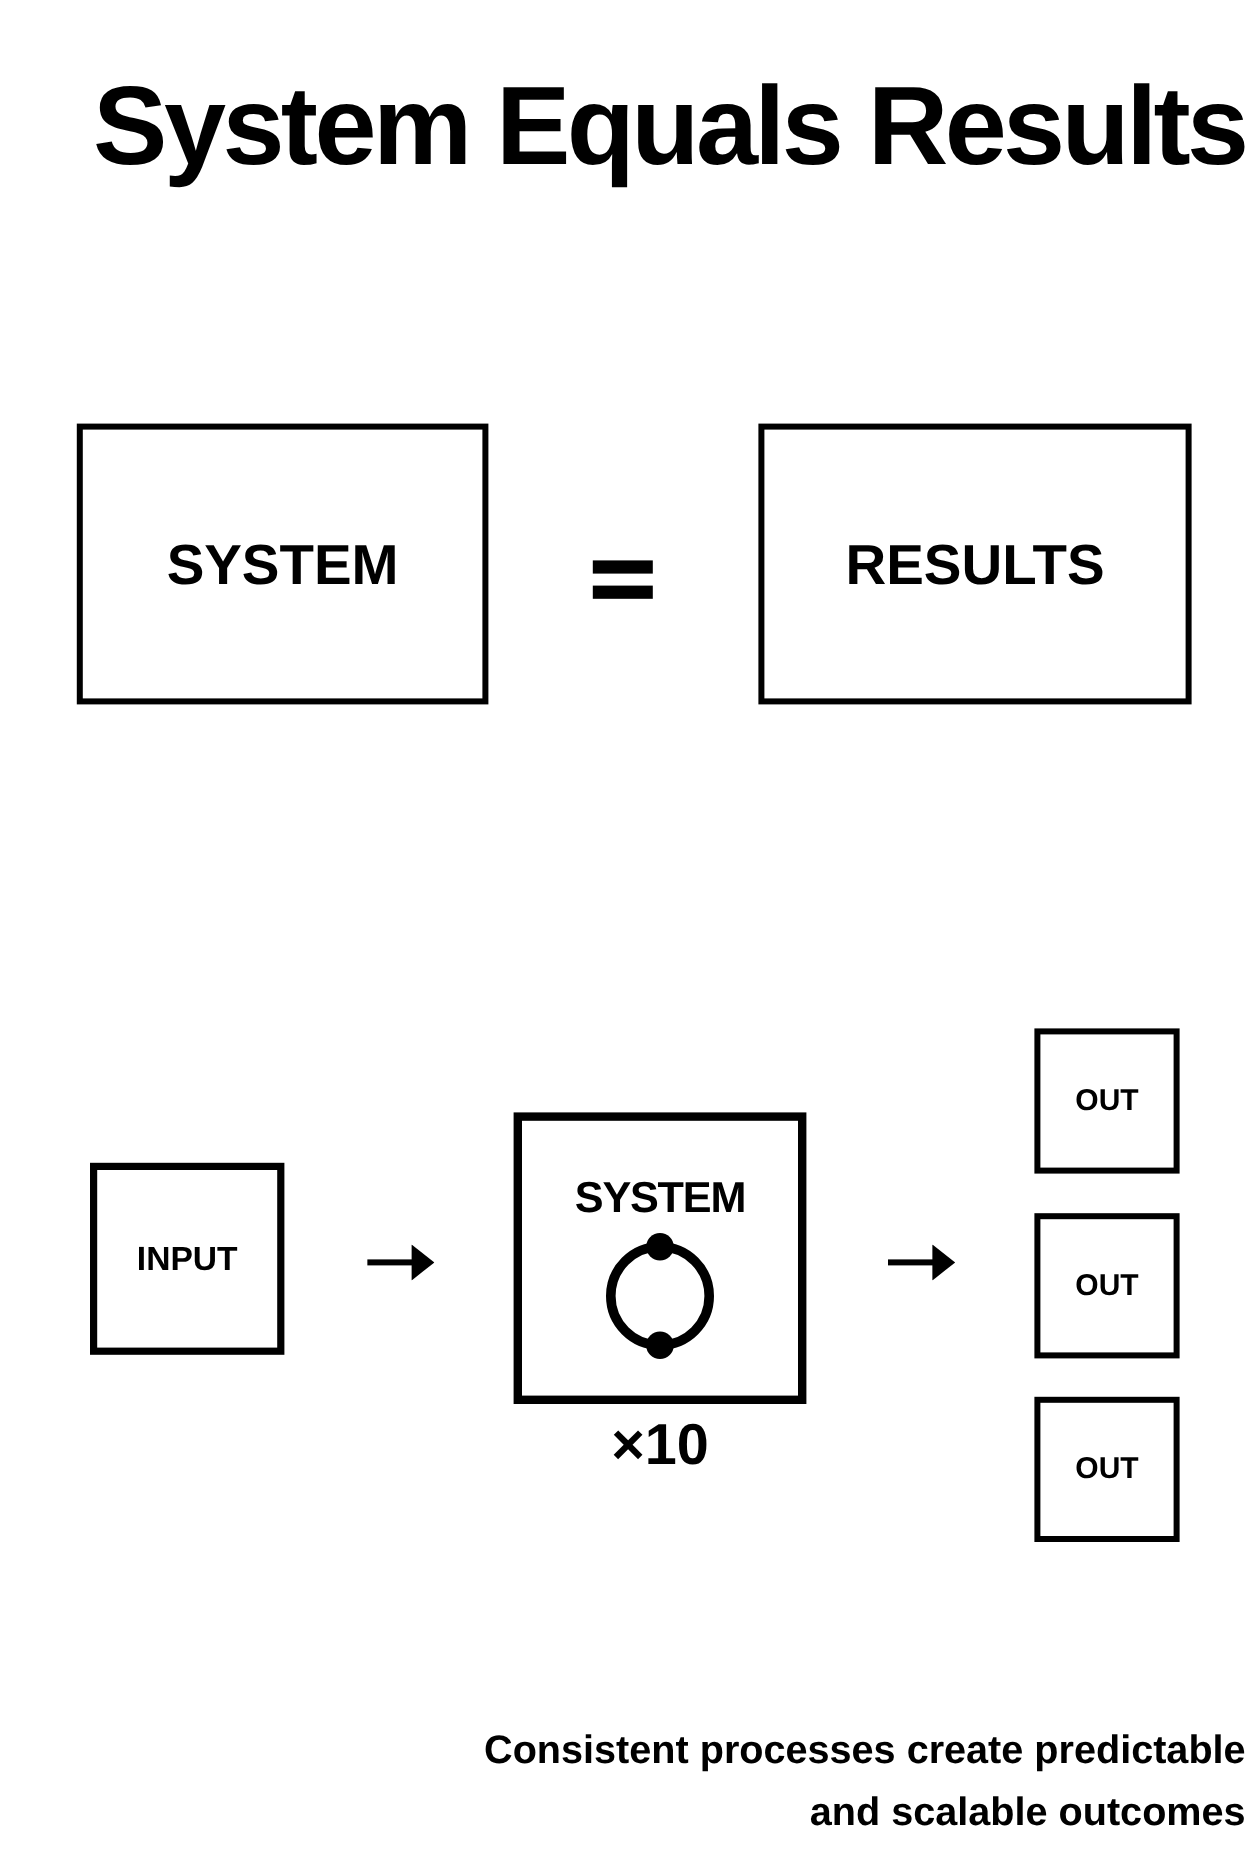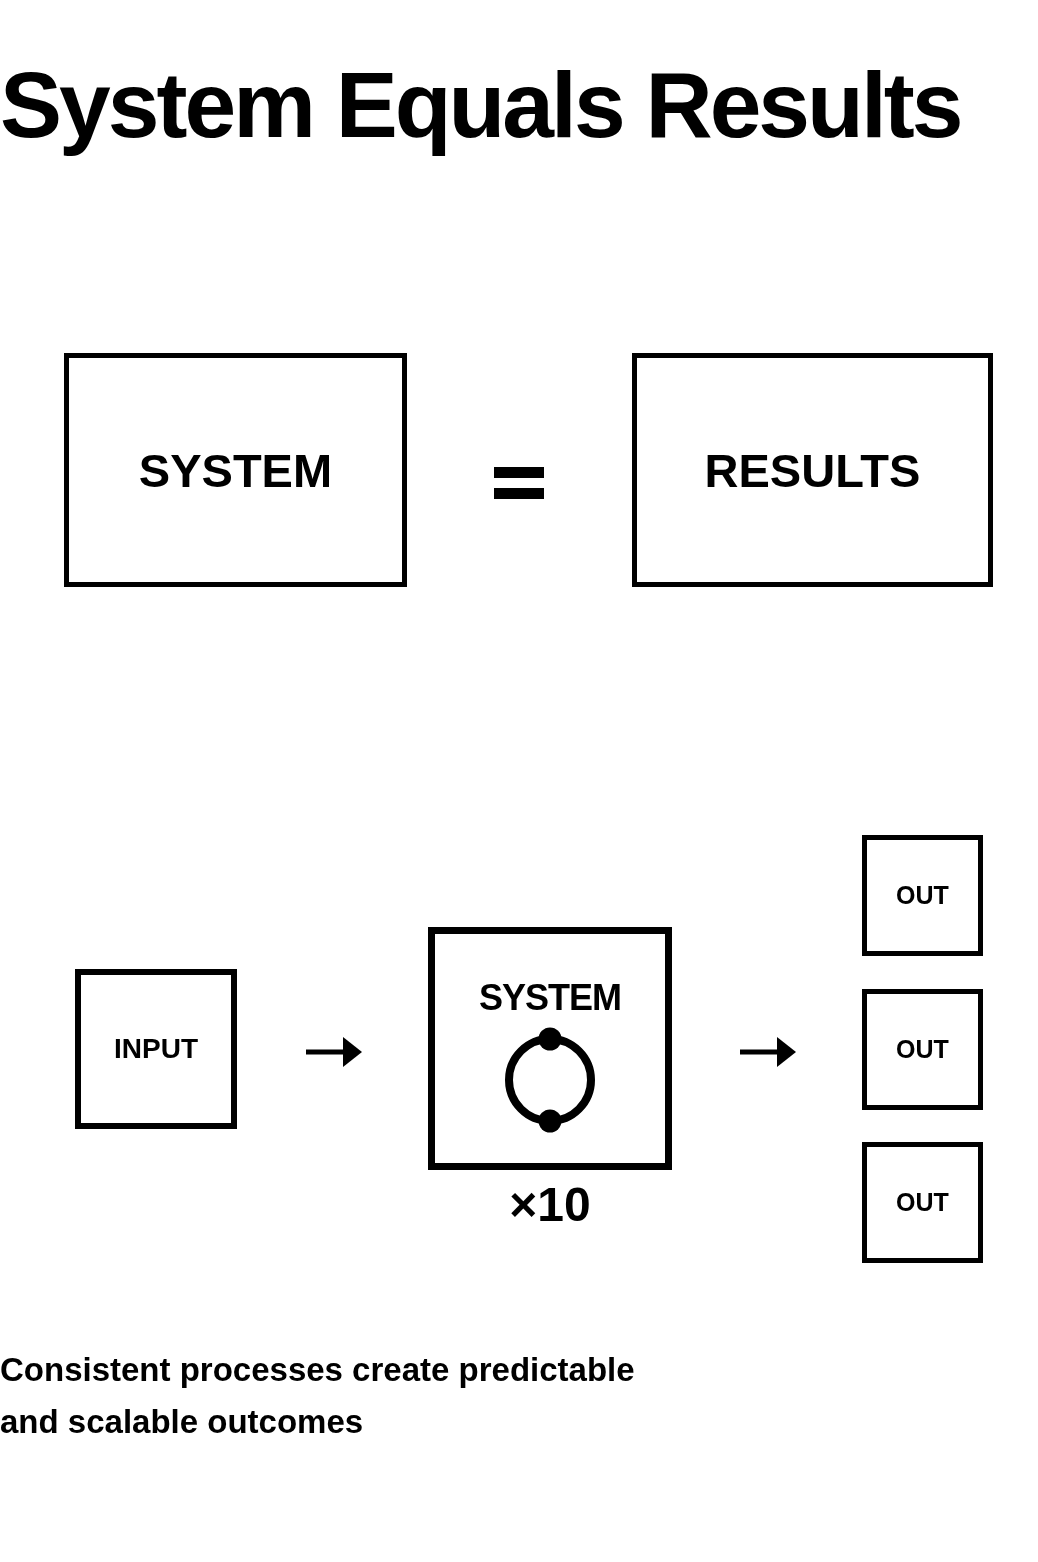--- a/index.html
+++ b/index.html
@@ -15,21 +15,21 @@
     font-family: "Liberation Sans", "DejaVu Sans", sans-serif;
     color: var(--ink, #000000);
     overflow: hidden;
   }
   .title {
     position: absolute;
     top: 50px;
     left: 0;
     width: 100%;
     margin: 0;
-    text-align: left;
+    text-align: right;
     font-size: 93px;
     font-weight: bold;
     letter-spacing: -3px;
     line-height: 1.2;
     color: var(--ink, #000000);
   }
   .box {
     position: absolute;
     box-sizing: border-box;
     border: 5px solid var(--ink, #000000);
@@ -84,29 +84,29 @@
   }
   .multiplier {
     position: absolute;
     left: 428px; top: 1181px; width: 244px;
     text-align: center;
     font-size: 48px;
     font-weight: bold;
     line-height: 1;
     color: var(--ink, #000000);
   }
-  .out-box { left: 862px; width: 121px; height: 121px; font-size: 25px; }
+  .out-box { left: 862px; width: 121px; height: 121px; font-size: 25px; margin-top: 22px; }
   #out-1 { top: 835px; }
   #out-2 { top: 989px; }
   #out-3 { top: 1142px; }
 
   .caption {
     position: absolute;
-    top: 1344px; left: 0; width: 100%;
-    text-align: left;
+    top: 1432px; left: 0; width: 100%;
+    text-align: right;
     font-size: 33px;
     font-weight: bold;
     line-height: 52px;
     color: var(--ink, #000000);
   }
   .caption div { white-space: nowrap; }
   .icon-shape { fill: var(--ink, #000000); }
   .icon-stroke { fill: none; stroke: var(--ink, #000000); stroke-width: 8px; }
 </style>
 </head>

